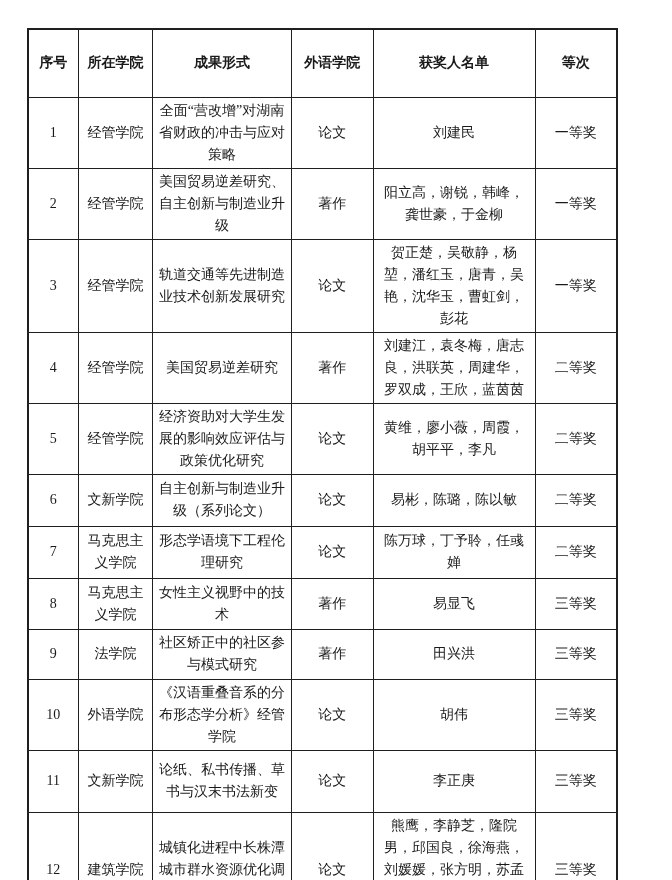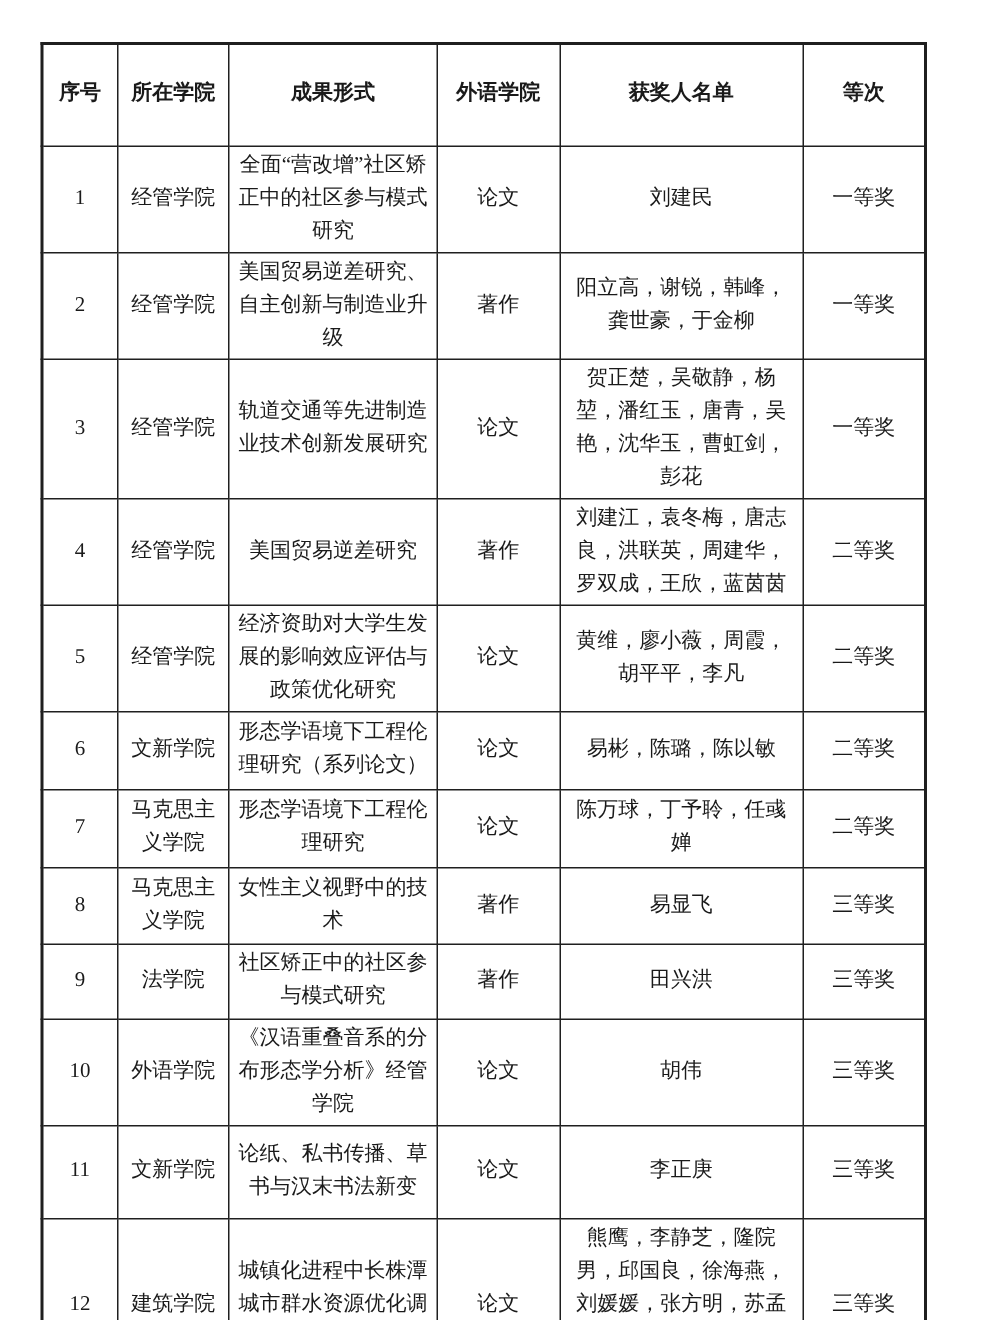--- a/index.html
+++ b/index.html
@@ -85,21 +85,21 @@
         <th>成果形式</th>
         <th>外语学院</th>
         <th>获奖人名单</th>
         <th>等次</th>
       </tr>
     </thead>
     <tbody id="table-body">
         <tr>
     <td>1</td>
     <td>经管学院</td>
-    <td>全面“营改增”社区矫正中的社区参与模式研究</td>
+    <td>全面“营改增”对湖南省财政的冲击与应对策略</td>
     <td>论文</td>
     <td>刘建民</td>
     <td>一等奖</td>
   </tr>
         <tr>
     <td>2</td>
     <td>经管学院</td>
     <td>美国贸易逆差研究、自主创新与制造业升级</td>
     <td>著作</td>
     <td>阳立高，谢锐，韩峰，龚世豪，于金柳</td>
@@ -125,21 +125,21 @@
     <td>5</td>
     <td>经管学院</td>
     <td>经济资助对大学生发展的影响效应评估与政策优化研究</td>
     <td>论文</td>
     <td>黄维，廖小薇，周霞，胡平平，李凡</td>
     <td>二等奖</td>
   </tr>
         <tr>
     <td>6</td>
     <td>文新学院</td>
-    <td>形态学语境下工程伦理研究（系列论文）</td>
+    <td>自主创新与制造业升级（系列论文）</td>
     <td>论文</td>
     <td>易彬，陈璐，陈以敏</td>
     <td>二等奖</td>
   </tr>
         <tr>
     <td>7</td>
     <td>马克思主义学院</td>
     <td>形态学语境下工程伦理研究</td>
     <td>论文</td>
     <td>陈万球，丁予聆，任彧婵</td>

